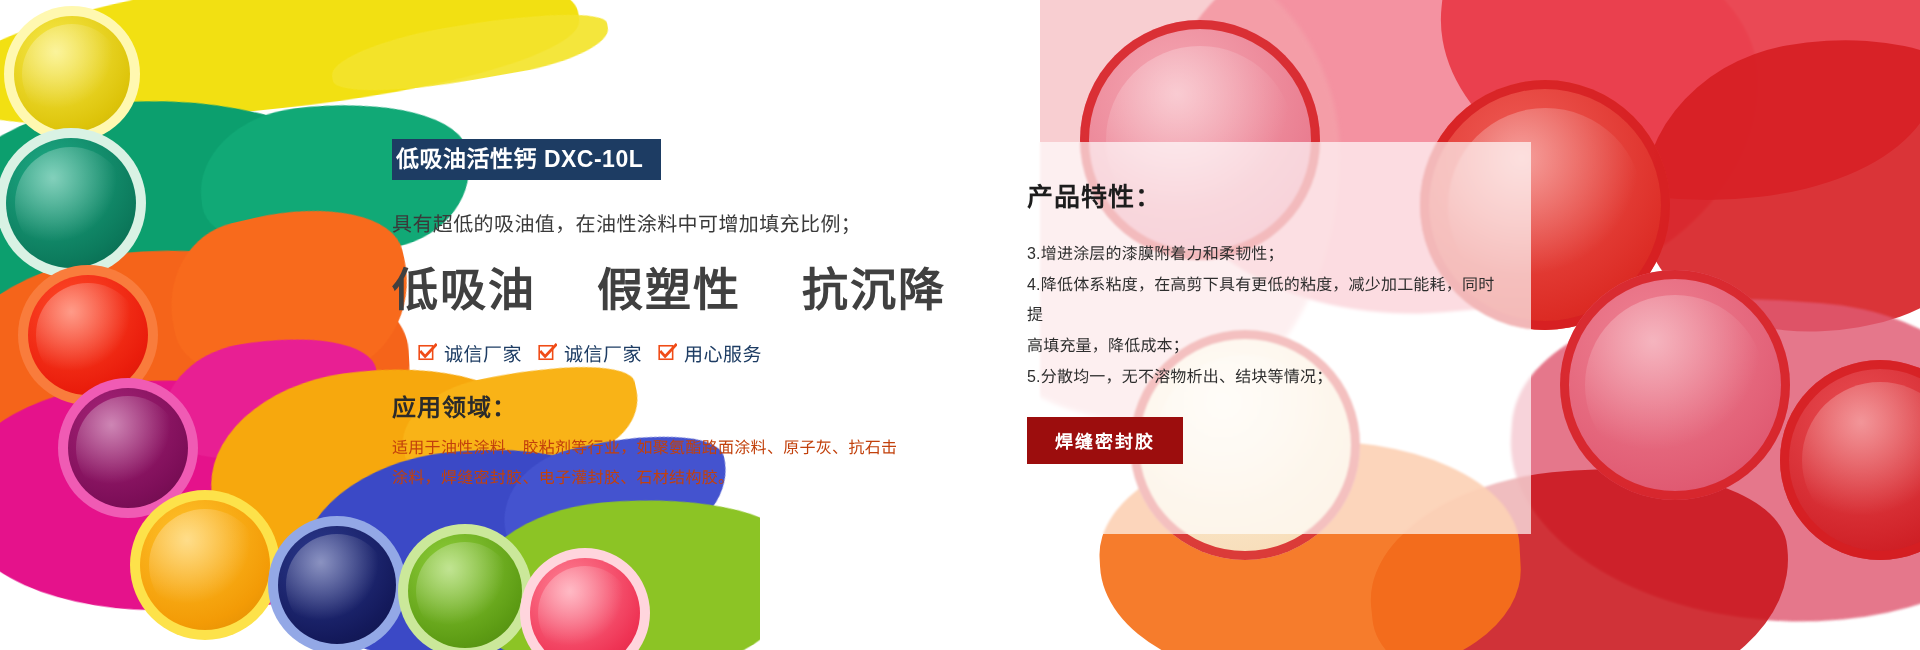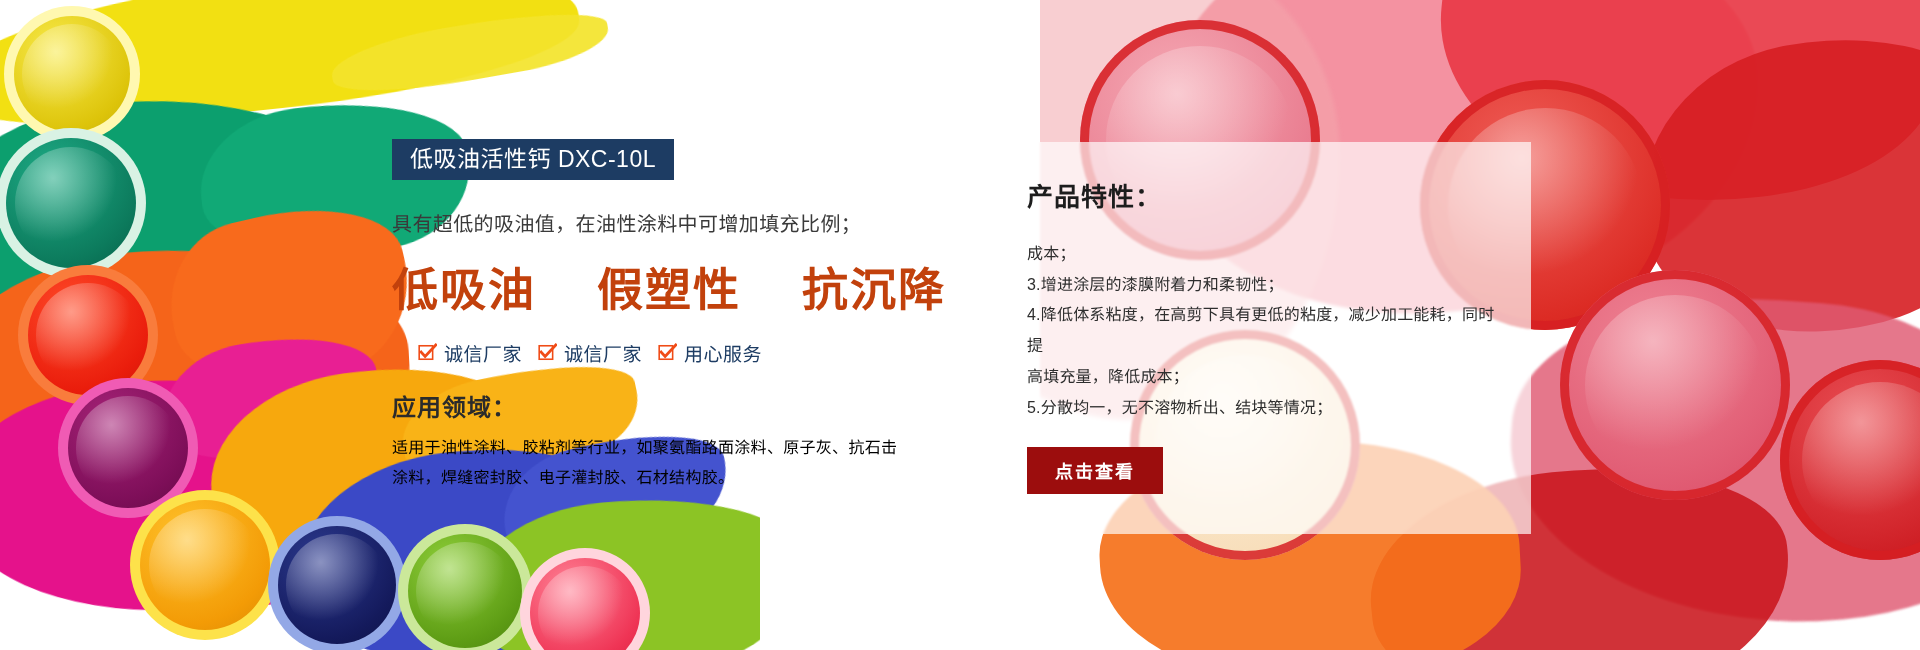--- a/index.html
+++ b/index.html
@@ -49,39 +49,39 @@
   .copy {
     position:absolute;
     left:392px; top:139px;
     width:560px;
   }
   .badge {
     display:inline-block;
     background:#1d3c63;
     color:#ffffff;
     font-size:23px;
-    font-weight:normal;
+    font-weight:bold;
     letter-spacing:.5px;
-    padding:8px 18px 9px 18px;
+    padding:8px 18px 9px 4px;
     line-height:1.05;
     white-space:nowrap;
   }
   .subline {
     margin-top:28px;
     font-size:20px;
     color:#3a3a3a;
     letter-spacing:.4px;
     white-space:nowrap;
   }
   .headline {
     margin-top:16px;
     font-family:"Liberation Serif","DejaVu Serif",serif;
     font-size:46px;
     font-weight:bold;
-    color:#c2410c;
+    color:#404040;
     letter-spacing:2px;
     white-space:nowrap;
   }
   .headline .gap { display:inline-block; width:34px; }
 
   .feats {
     margin-top:20px;
     margin-left:26px;
     display:flex;
     align-items:center;
@@ -96,21 +96,21 @@
     margin-top:22px;
     font-size:24px;
     font-weight:bold;
     color:#2b2b2b;
     letter-spacing:1px;
   }
   .domain-body {
     margin-top:10px;
     font-size:16px;
     line-height:1.85;
-    color:#000000;
+    color:#c2410c;
     width:510px;
     letter-spacing:.3px;
   }
 
   
   .panel {
     position:absolute;
     left:989px; top:142px;
     width:542px; height:392px;
     background:rgba(255,255,255,.68);
@@ -295,25 +295,24 @@
     </div>
 
   </div>
 
   <div class="panel">
     <div class="panel-inner">
 
       <div class="panel-title">产品特性：</div>
 
       <div class="panel-list">
-        <div class="panel-li">成本；</div>
         <div class="panel-li">3.增进涂层的漆膜附着力和柔韧性；</div>
         <div class="panel-li">4.降低体系粘度，在高剪下具有更低的粘度，减少加工能耗，同时提</div>
         <div class="panel-li">高填充量，降低成本；</div>
         <div class="panel-li">5.分散均一，无不溶物析出、结块等情况；</div>
       </div>
 
-      <button class="cta">点击查看</button>
+      <button class="cta">焊缝密封胶</button>
 
     </div>
   </div>
 
 </div>
 
 </body></html>

